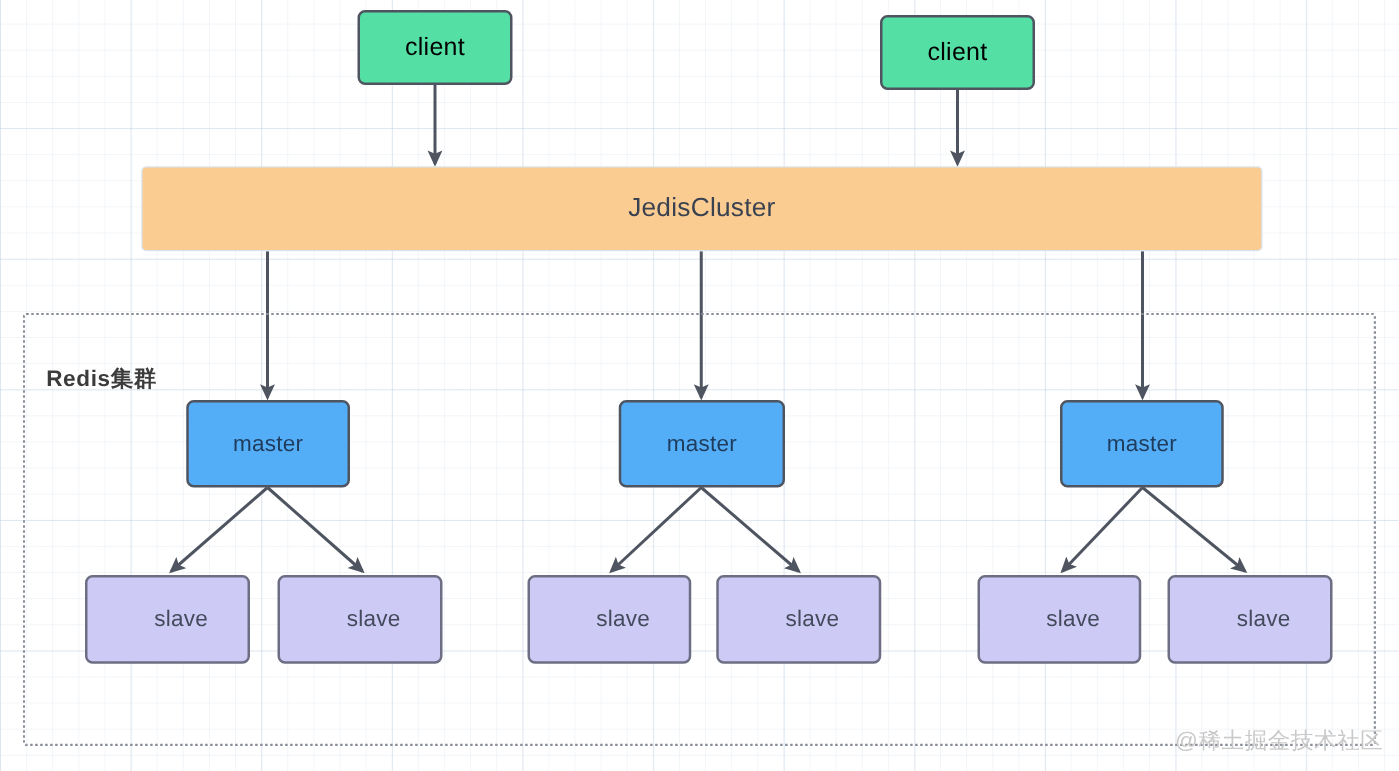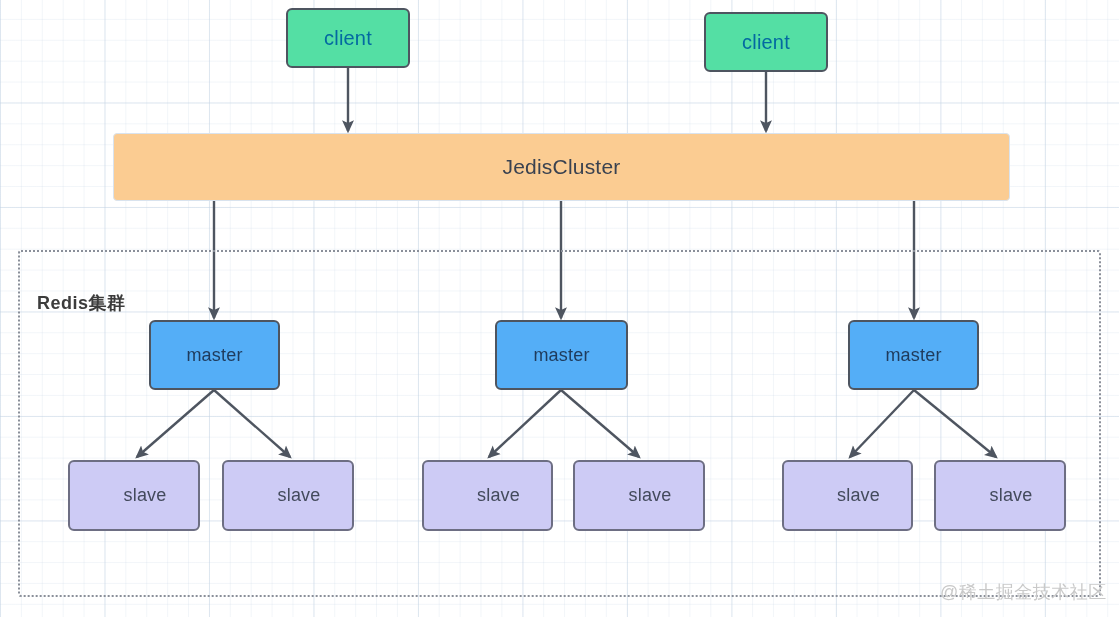--- a/index.html
+++ b/index.html
@@ -35,21 +35,21 @@
     align-items: center;
     justify-content: center;
     border-radius: 6px;
     font-size: 20px;
     letter-spacing: .2px;
     white-space: nowrap;
   }
   .node-client {
     background: #54DFA4;
     border: 2px solid #4e5560;
-    color: #0369a1;
+    color: #000000;
   }
   .node-router {
     background: #FBCC92;
     border: 1.5px solid #d9e3ee;
     color: #3a4250;
     font-size: 21px;
     border-radius: 4px;
     text-align: center;
   }
   .node-master {

